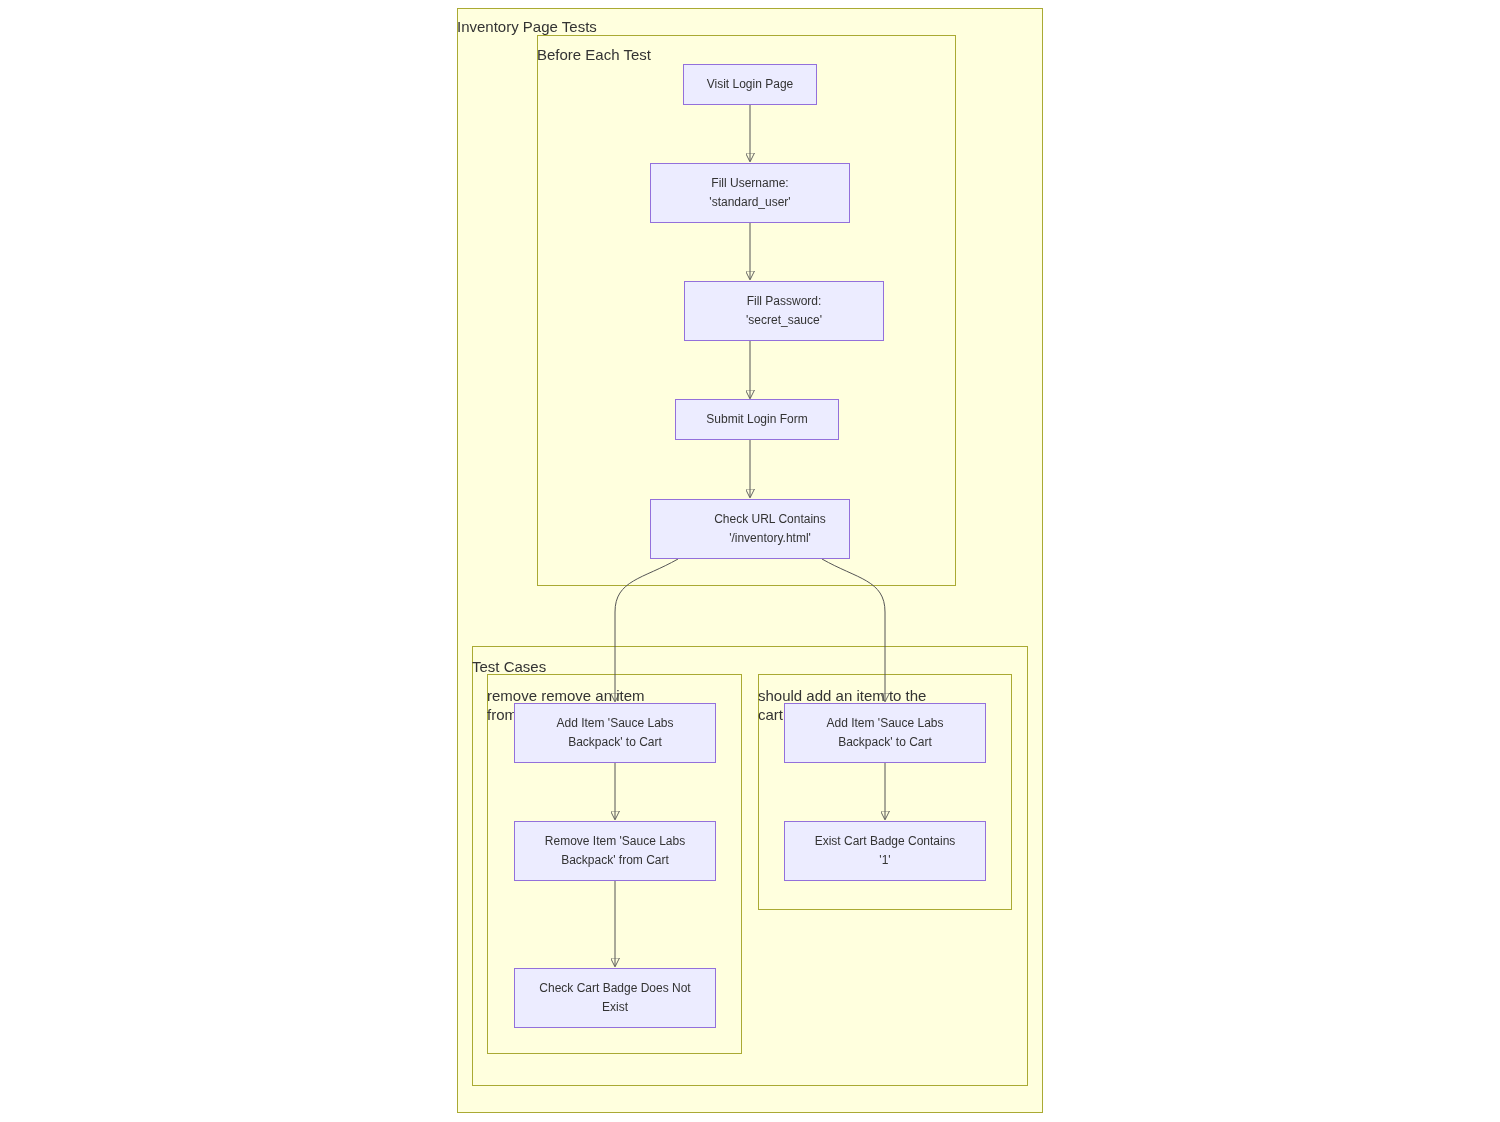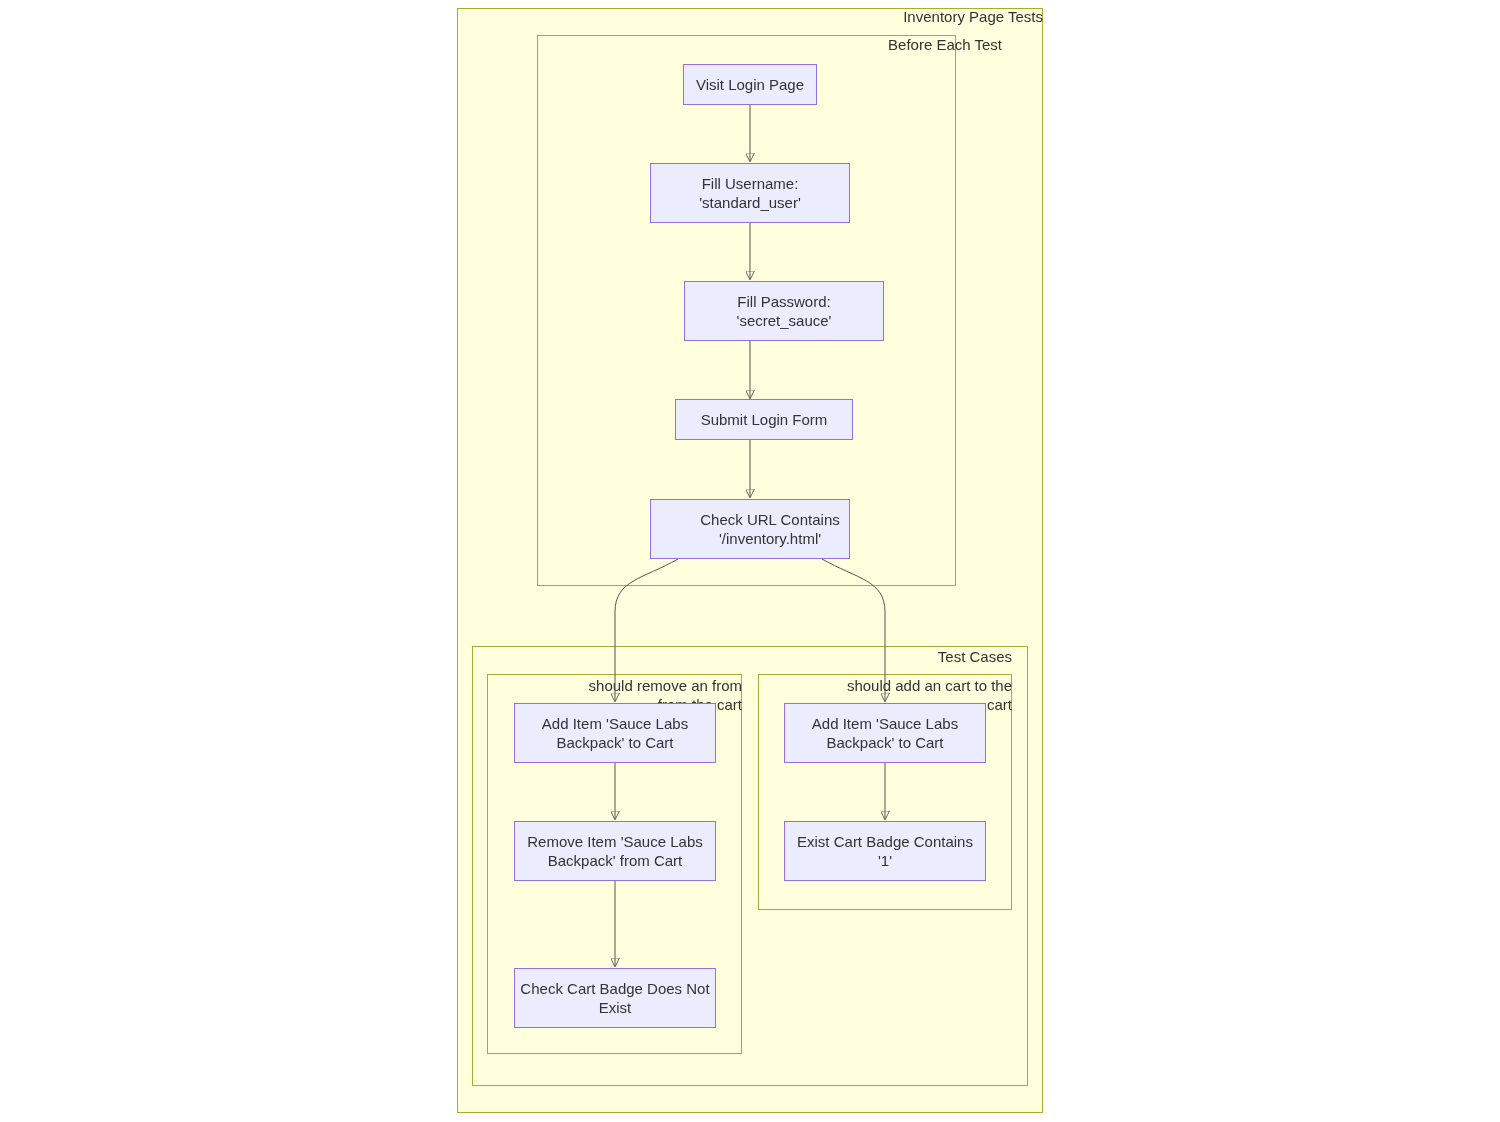--- a/index.html
+++ b/index.html
@@ -17,26 +17,27 @@
   }
   .cluster {
     position: absolute;
     background: var(--cluster-fill, #ffffde);
     border: 1px solid var(--cluster-border, #aaaa33);
     box-sizing: border-box;
     z-index: 1;
   }
   .cluster-title {
     position: absolute;
-    text-align: right;
+    text-align: left;
     font-size: 15px;
     line-height: 19px;
     color: var(--text, #333333);
     z-index: 2;
     white-space: nowrap;
+    margin-top: 10px;
   }
   .cluster-title span { display: block; }
   .edges {
     position: absolute;
     left: 0;
     top: 0;
     z-index: 3;
     pointer-events: none;
   }
   .edges path {
@@ -47,21 +48,21 @@
   .node {
     position: absolute;
     background: var(--node-fill, #ececff);
     border: 1px solid var(--node-border, #9370db);
     box-sizing: border-box;
     display: flex;
     flex-direction: column;
     align-items: center;
     justify-content: center;
     text-align: center;
-    font-size: 15px;
+    font-size: 12px;
     line-height: 19px;
     color: var(--text, #333333);
     z-index: 4;
     white-space: nowrap;
   }
   .node span { display: block; }
 </style>
 </head>
 <body style="background: rgb(255, 255, 255);">
 
@@ -76,25 +77,25 @@
   <div class="cluster-title" style="left:457px; top:7px; width:586px;">
     <span>Inventory Page Tests</span>
   </div>
   <div class="cluster-title" style="left:537px; top:35px; width:465px;">
     <span>Before Each Test</span>
   </div>
   <div class="cluster-title" style="left:472px; top:647px; width:540px;">
     <span>Test Cases</span>
   </div>
   <div class="cluster-title" style="left:487px; top:676px; width:255px;">
-    <span>should remove an from</span>
+    <span>remove remove an item</span>
     <span>from the cart</span>
   </div>
   <div class="cluster-title" style="left:758px; top:676px; width:254px;">
-    <span>should add an cart to the</span>
+    <span>should add an item to the</span>
     <span>cart</span>
   </div>
 
   <svg class="edges" width="1500" height="1122">
     <defs>
       <marker id="arrow" viewBox="0 0 10 10" refX="9" refY="5" markerWidth="9" markerHeight="9" orient="auto-start-reverse">
         <path d="M0,0 L10,5 L0,10 Z" fill="#333333" stroke="none"></path>
       </marker>
     </defs>
     <path d="M750,105 L750,161" marker-end="url(#arrow)"></path>
@@ -112,21 +113,21 @@
     <span>Visit Login Page</span>
   </div>
   <div class="node" style="left:650px; top:163px; width:200px; height:60px;text-align:center;">
     <span>Fill Username:</span>
     <span>'standard_user'</span>
   </div>
   <div class="node" style="left:684px; top:281px; width:200px; height:60px;">
     <span>Fill Password:</span>
     <span>'secret_sauce'</span>
   </div>
-  <div class="node" style="left:675px; top:399px; width:178px; height:41px;">
+  <div class="node" style="left:675px; top:399px; width:164px; height:41px;">
     <span>Submit Login Form</span>
   </div>
   <div class="node" style="left:650px; top:499px; width:200px; height:60px;padding-left:40px;">
     <span>Check URL Contains</span>
     <span>'/inventory.html'</span>
   </div>
 
   <div class="node" style="left:514px; top:703px; width:202px; height:60px;">
     <span>Add Item 'Sauce Labs</span>
     <span>Backpack' to Cart</span>

